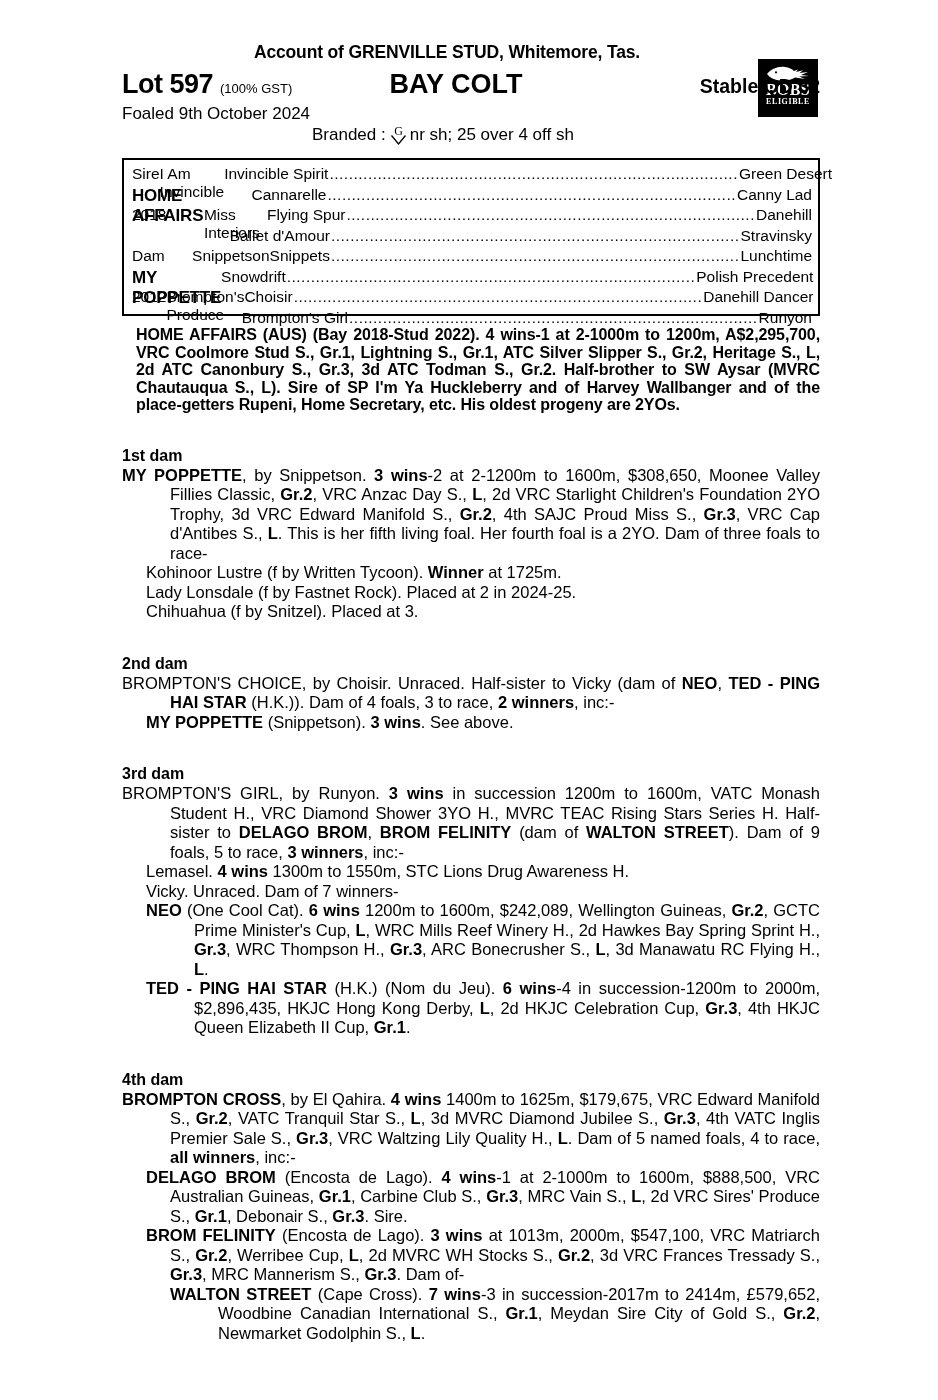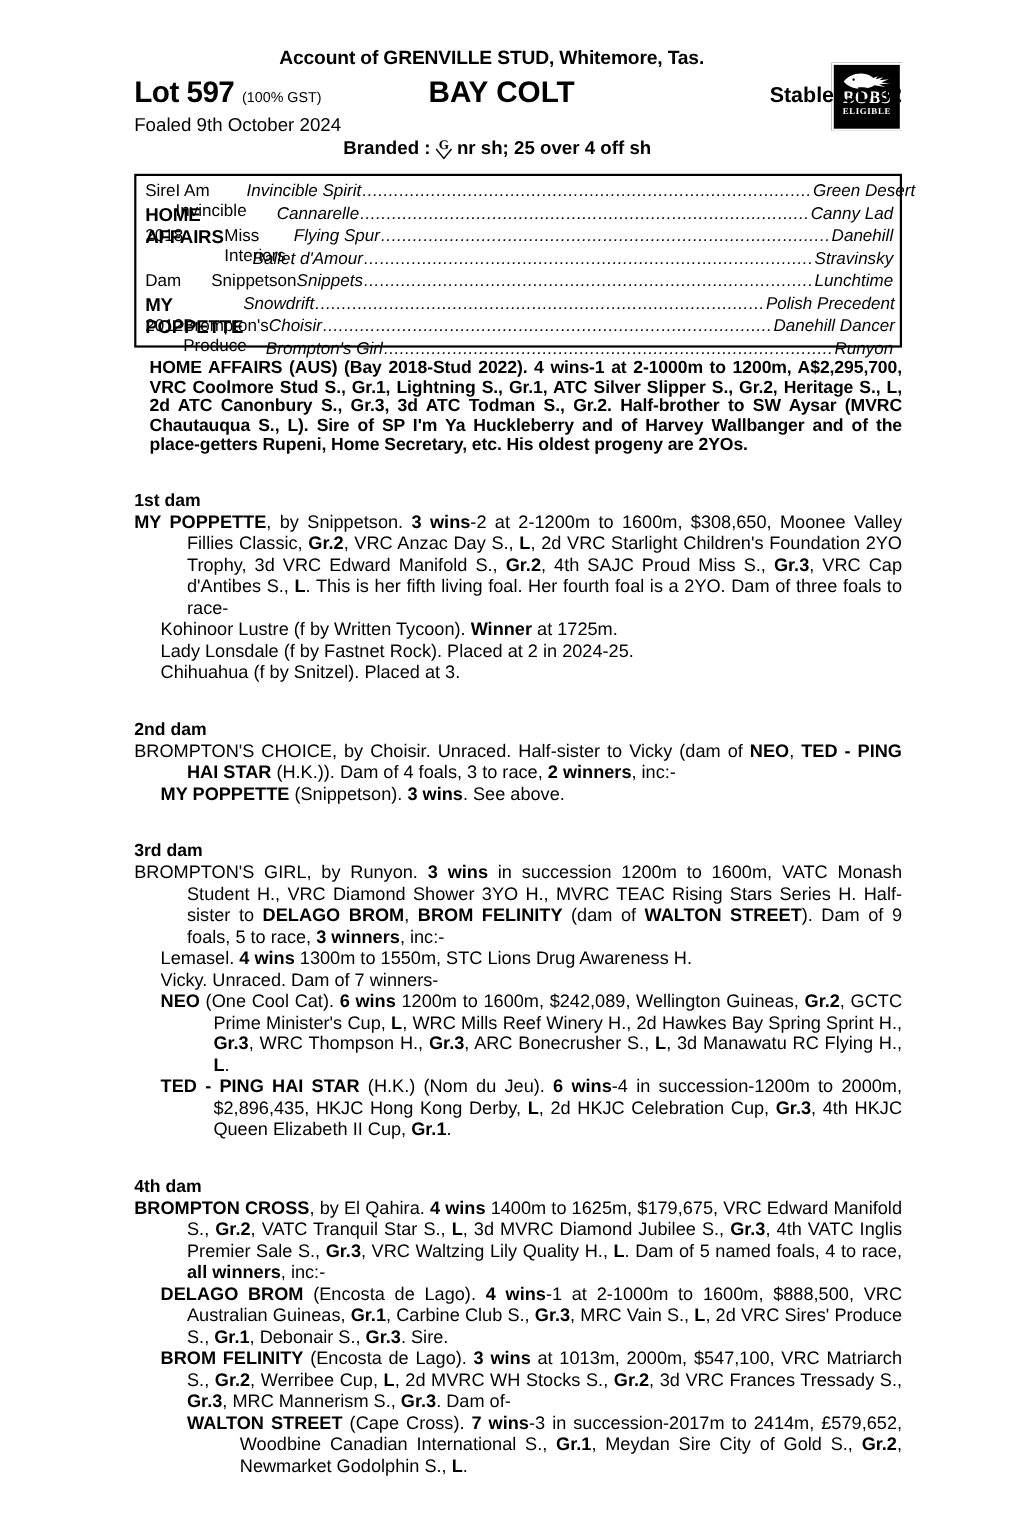--- a/index.html
+++ b/index.html
@@ -36,38 +36,38 @@
   .gst{font-size:13px;margin-left:7px;}
   .colour{
     font-size:27px;font-weight:bold;letter-spacing:0px;
     position:absolute;left:0;right:0;text-align:center;
     margin-left:-30px;
   }
   .stable{font-size:19.5px;font-weight:bold;margin-left:auto;}
 
   .subrow{display:flex;margin-top:4px;font-size:17px;flex-direction:column;}
   .foaled{}
-  .branded{margin-left:190px;display:flex;align-items:center;white-space:nowrap;font-weight:bold;}
+  .branded{margin-left:190px;display:flex;align-items:center;white-space:nowrap;}
   .brandmark{display:inline-block;width:19px;height:22px;position:relative;margin:0 2px 0 3px;vertical-align:-5px;}
   .brandmark svg{position:absolute;left:0;top:0;}
 
   
   .ped{
     margin:12px 118px 0 122px;
     border:2px solid #000;
     height:158px;
     box-sizing:border-box;
     position:relative;
     padding:5px 0 0 0;
   }
   .ped .row{display:flex;height:20.5px;align-items:flex-start;}
   .ped .c1{width:206px;padding-left:8px;box-sizing:border-box;font-size:15.5px;}
   .ped .c2{width:174px;box-sizing:border-box;font-size:15.5px;}
   .ped .c3{flex:1;box-sizing:border-box;font-size:15.5px;padding-right:6px;
-           display:flex;align-items:center;white-space:nowrap;font-style:italic;}
+           display:flex;align-items:center;white-space:nowrap;}
   .ped .bold{font-weight:bold;font-size:17px;letter-spacing:-0.2px;}
   .dots{flex:1;overflow:hidden;white-space:nowrap;margin:0 1px;letter-spacing:0.5px;
         font-size:15.5px;}
 
   
   .sirepara{
     margin:10px 118px 0 136px;
     font-size:16px;font-weight:bold;line-height:17.6px;
     text-align:justify;letter-spacing:-0.1px;
   }

